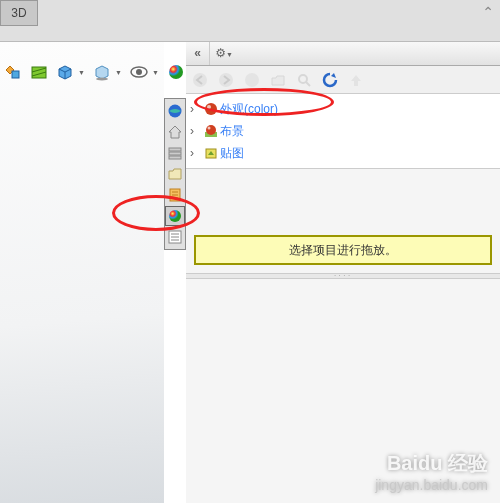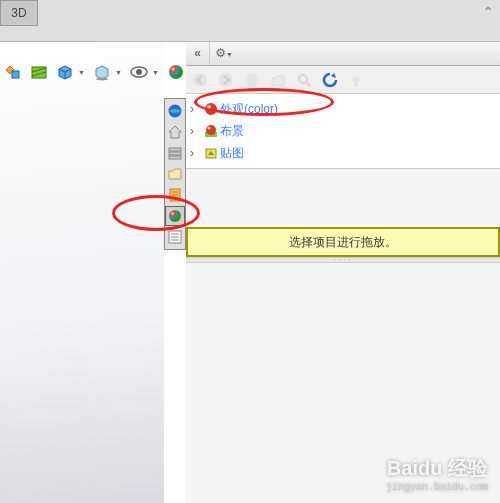--- a/index.html
+++ b/index.html
@@ -28,31 +28,31 @@
     .panel-toolbar { height: 28px; background: #f0f0f0; border-bottom: 1px solid #ccc; display: flex; align-items: center; padding: 0 4px; gap: 6px; }
     .panel-toolbar .pt-icon { width: 20px; height: 20px; display: flex; align-items: center; justify-content: center; cursor: pointer; }
     .panel-toolbar .pt-icon.disabled { opacity: 0.35; cursor: default; }
     
     .tree { background: #fff; border-bottom: 1px solid #ccc; padding: 4px 0; }
     .tree-row { display: flex; align-items: center; height: 22px; padding-left: 4px; cursor: pointer; }
     .tree-toggle { width: 12px; color: #666; }
     .tree-icon { width: 18px; display: flex; align-items: center; justify-content: center; }
     .tree-label { color: #3b82f6; }
     
-    .drop-hint { background: #fdfcb7; border: 2px solid #9a9600; height: 30px; display: flex; align-items: center; justify-content: center; color: #333; }
+    .drop-hint { margin: 8px; background: #fdfcb7; border: 2px solid #9a9600; height: 30px; display: flex; align-items: center; justify-content: center; color: #333; }
     
     .grip { height: 6px; background: #e8e8e8; text-align: center; color: #aaa; border-top: 1px solid #ccc; border-bottom: 1px solid #ccc; font-size: 8px; line-height: 4px; letter-spacing: 2px; }
     
     .red-ellipse { position: absolute; border: 3px solid #ee2222; border-radius: 50%; pointer-events: none; }
     .ellipse1 { top: 88px; left: 194px; width: 140px; height: 28px; }
     .ellipse2 { top: 195px; left: 112px; width: 88px; height: 36px; }
     
     .watermark { position: absolute; bottom: 10px; right: 12px; text-align: right; color: rgba(255,255,255,0.85); text-shadow: 0 0 4px rgba(0,0,0,0.4); }
     .watermark .brand { font-size: 20px; font-weight: bold; }
-    .watermark .sub { font-size: 10px; color: rgba(200,200,200,0.9); font-family: Liberation Mono, monospace; }
+    .watermark .sub { font-size: 14px; color: rgba(200,200,200,0.9); }
     
     svg { display: block; }
   </style>
 </head>
 <body>
 
 <div class="top-gray-bar">
   <div class="top-gray-box">
       <span>3D</span>
     </div>

